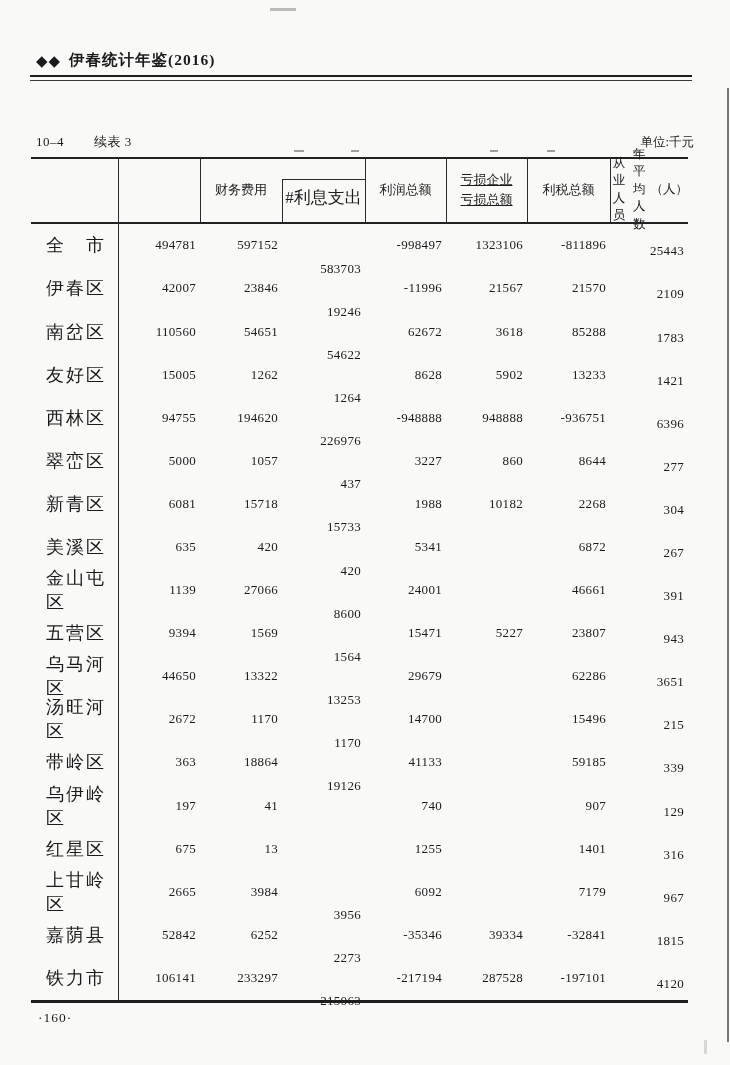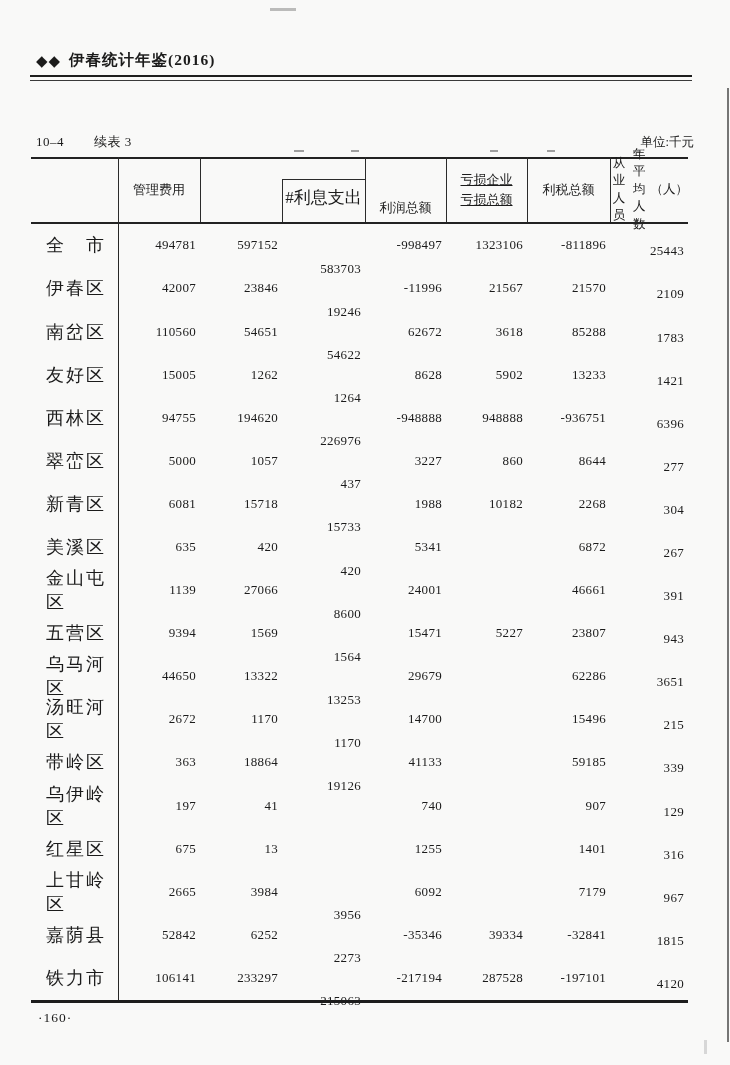--- a/index.html
+++ b/index.html
@@ -34,21 +34,21 @@
   .inner-box-left{position:absolute;left:251px;top:22px;width:1.3px;height:43px;background:#2b2b2b;}
   .inner-box-top{position:absolute;left:251px;top:22px;width:83px;height:1.3px;background:#2b2b2b;}
   .body-vline{position:absolute;left:86.5px;top:65px;width:1.8px;height:778px;background:#262626;}
   .thead{position:absolute;left:0;top:0;width:657px;height:65px;font-size:13px;}
   .hcell{position:absolute;display:flex;align-items:center;justify-content:center;text-align:center;}
   .h-region{left:0;top:0;width:87px;height:65px;}
   .h-region-inner{display:inline-block;width:46px;text-align:justify;text-align-last:justify;}
   .h-mgmt{left:87px;top:0;width:82px;height:65px;}
   .h-fin{left:169px;top:0;width:82px;height:65px;}
   .h-int{left:251px;top:22px;width:83px;height:36px;font-size:17px;}
-  .h-profit{left:334px;top:18px;width:81px;height:65px;}
+  .h-profit{left:334px;top:0;width:81px;height:65px;}
   .h-loss{left:415px;top:0;width:81px;height:65px;line-height:20px;flex-direction:column;text-decoration:underline;}
   .h-ptax{left:496px;top:0;width:83px;height:65px;}
   .h-emp{left:579px;top:0;width:78px;height:65px;line-height:17.5px;flex-direction:row;font-size:12.5px;}
   
   .tbody{position:absolute;left:0;top:66.8px;width:657px;}
   .trow{display:flex;height:43.1px;align-items:center;}
   .c1{width:87px;box-sizing:border-box;padding-left:15px;font-size:18px;}
   .region-label{display:inline-block;width:58px;text-align:justify;text-align-last:justify;text-justify:inter-character;}
   .num{box-sizing:border-box;text-align:right;padding-right:4px;font-size:13px;letter-spacing:.3px;}
   .c2{width:82px;} .c3{width:82px;} .c4{width:83px;margin-top:47px;} .c5{width:81px;} .c6{width:81px;} .c7{width:83px;} .c8{width:78px;margin-top:12px;}
@@ -88,21 +88,21 @@
     <div class="thead">
       <div class="vline v1"></div>
       <div class="vline v2"></div>
       <div class="vline v3"></div>
       <div class="vline v4"></div>
       <div class="vline v5"></div>
       <div class="vline v6"></div>
       <div class="inner-box-left"></div>
       <div class="inner-box-top"></div>
 
-      <div class="hcell h-mgmt">管理费用</div>
+      <div class="hcell h-fin">财务费用</div>
       <div class="hcell h-int">#利息支出</div>
       <div class="hcell h-profit">利润总额</div>
       <div class="hcell h-loss">
         <span>亏损企业</span>
         <span>亏损总额</span>
       </div>
       <div class="hcell h-ptax">利税总额</div>
       <div class="hcell h-emp">
         <span>从业人员</span>
         <span>年平均人数</span>

